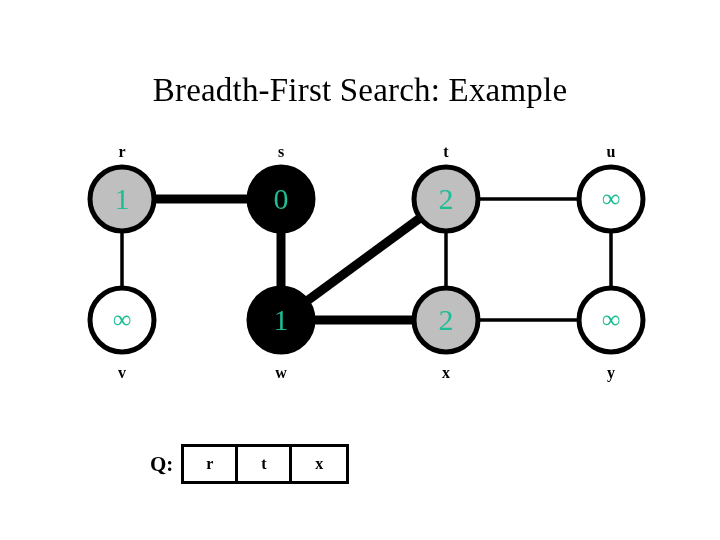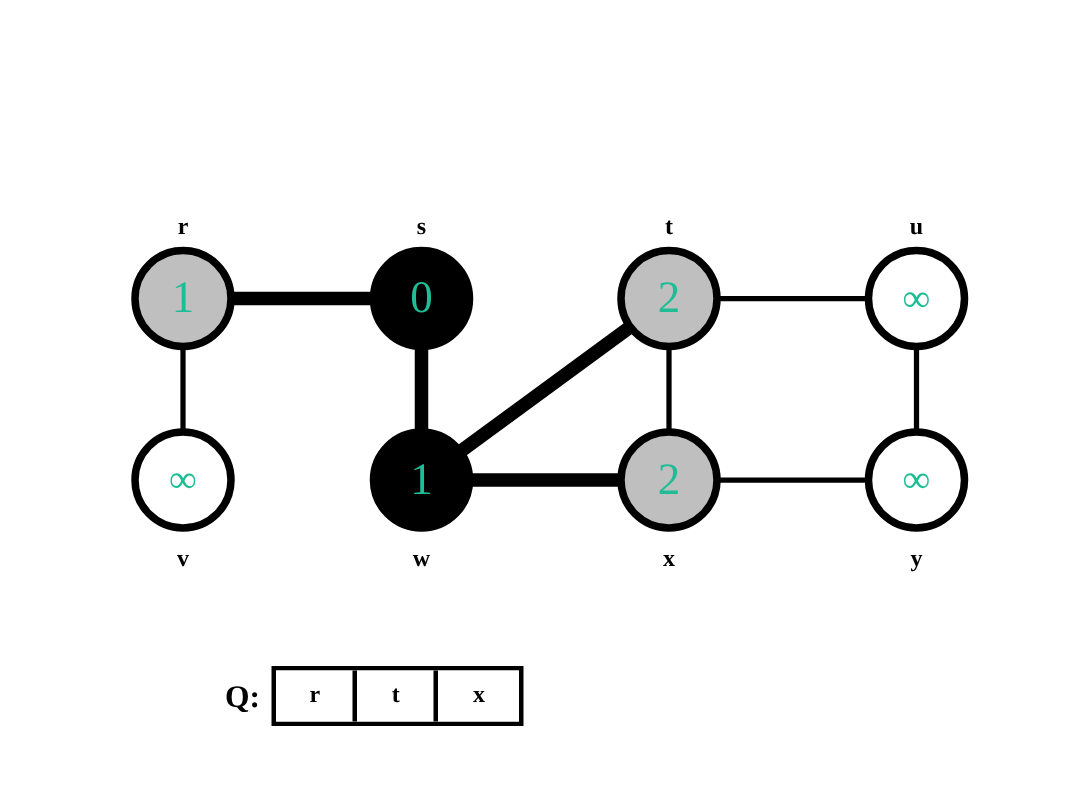--- a/index.html
+++ b/index.html
@@ -121,20 +121,21 @@
   }
   .queue-cell:last-child {
     border-right: none;
   }
 </style>
 </head>
 <body>
 
 <div id="slide">
 
+  <div class="title">Breadth-First Search: Example</div>
 
   <div class="graph">
 
     <svg width="720" height="420">
 
       <g>
         <line x1="122" y1="199" x2="281" y2="199" stroke="#000000" stroke-width="9" stroke-linecap="butt"></line>
         <line x1="281" y1="199" x2="281" y2="320" stroke="#000000" stroke-width="9" stroke-linecap="butt"></line>
         <line x1="281" y1="320" x2="446" y2="199" stroke="#000000" stroke-width="9" stroke-linecap="butt"></line>
         <line x1="281" y1="320" x2="446" y2="320" stroke="#000000" stroke-width="9" stroke-linecap="butt"></line>

